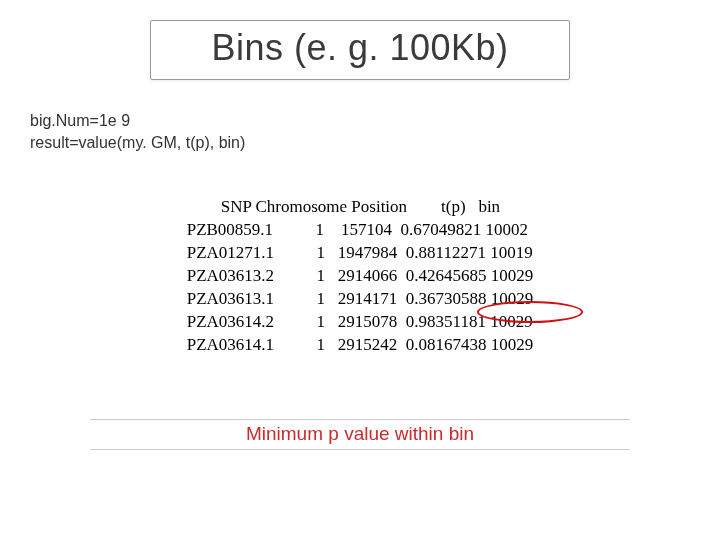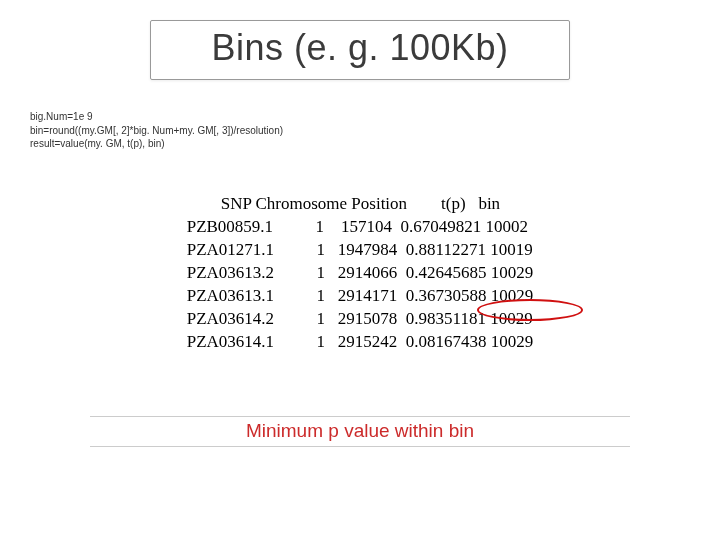--- a/index.html
+++ b/index.html
@@ -28,21 +28,21 @@
   }
   .title-text {
     font-size: 36px;
     color: #3b3b3b;
     font-family: 'Trebuchet MS', 'Helvetica Neue', sans-serif;
     font-weight: 400;
     letter-spacing: 0.5px;
   }
   .code-block {
     margin: 20px 30px 8px 30px;
-    font-size: 10px;
+    font-size: 16px;
     color: #333;
     font-family: 'Trebuchet MS', 'Helvetica Neue', sans-serif;
     line-height: 1.35;
   }
   .table-wrap {
     margin: 12px auto 0 auto;
     font-family: Liberation Serif, serif;
     font-size: 17px;
     color: #000;
     white-space: pre;
@@ -80,21 +80,20 @@
 <body>
 
 <div class="slide">
 
   <div class="title-box">
     <div class="title-text">Bins (e. g. 100Kb)</div>
   </div>
 
   <div class="code-block">
     <div>big.Num=1e 9</div>
-    <div>bin=round((my.GM[, 2]*big. Num+my. GM[, 3])/resolution)</div>
     <div>result=value(my. GM, t(p), bin)</div>
   </div>
 
   <div class="table-wrap">
 <span class="table-header">        SNP Chromosome Position        t(p)   bin</span>
 <span>PZB00859.1          1    157104  0.67049821 10002</span>
 <span>PZA01271.1          1   1947984  0.88112271 10019</span>
 <span>PZA03613.2          1   2914066  0.42645685 10029</span>
 <span>PZA03613.1          1   2914171  0.36730588 10029</span>
 <span>PZA03614.2          1   2915078  0.98351181 10029</span>

